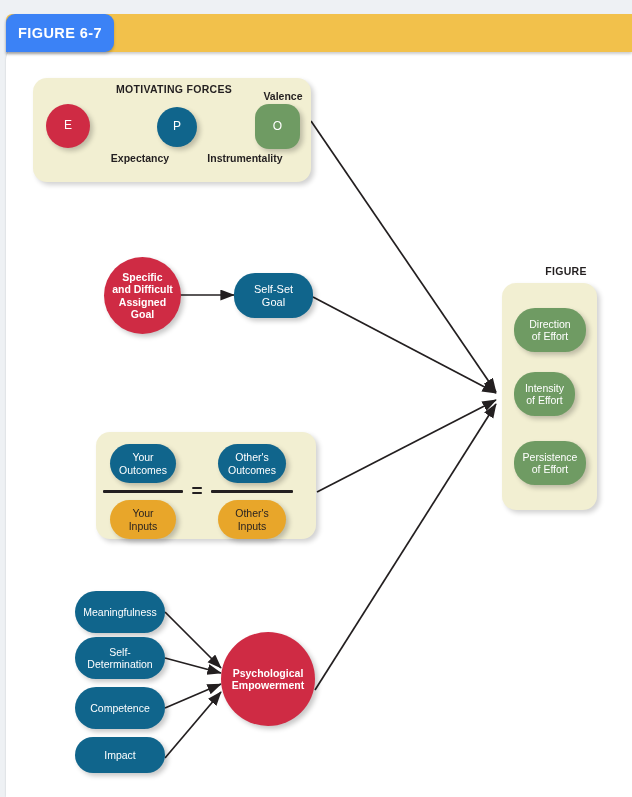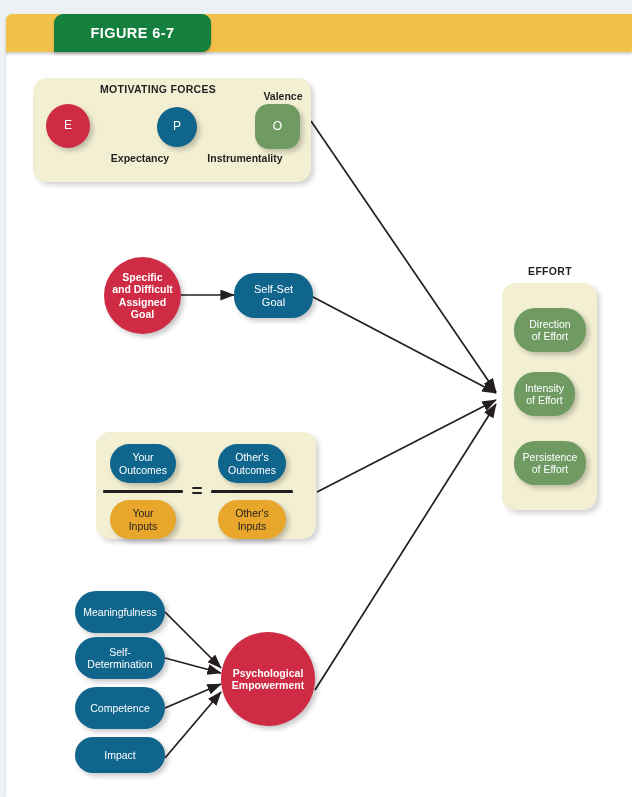--- a/index.html
+++ b/index.html
@@ -22,28 +22,27 @@
     position:absolute;left:6px;top:14px;width:626px;height:38px;
     background:#f2c14b;border-top-left-radius:6px;
     box-shadow:0 2px 3px rgba(0,0,0,.20);
   }
   .header-title{
     position:absolute;left:146px;top:14px;width:470px;height:38px;
     display:flex;align-items:center;
     font-size:14.5px;font-weight:bold;color:#231f20;letter-spacing:.1px;
   }
   .figure-tab{
-    position:absolute;left:6px;top:14px;width:157px;height:38px;
-    background:#15803d;
+    position:absolute;left:6px;top:14px;width:108px;height:38px;
+    background:#3b82f6;
     border-top-left-radius:9px;border-top-right-radius:9px;
     border-bottom-right-radius:9px;
     display:flex;align-items:center;justify-content:center;
     color:#ffffff;font-size:14.5px;font-weight:bold;letter-spacing:.4px;
     box-shadow:0 2px 3px rgba(0,0,0,.22);
-    margin-left:48px;
   }
 
   
   .node{
     position:absolute;display:flex;align-items:center;justify-content:center;
     text-align:center;color:#ffffff;line-height:1.15;
     box-shadow:3px 3px 5px rgba(0,0,0,.22);
     box-sizing:border-box;
   }
   .node.blue{background:#10658c;}
@@ -53,21 +52,21 @@
   .node.circle{border-radius:50%;}
   .node.rounded{border-radius:21px;}
 
   
   .group-panel{
     position:absolute;background:#f2efd2;border-radius:14px;
     box-shadow:3px 3px 5px rgba(0,0,0,.18);
   }
   .panel-caption{
     position:absolute;font-size:10.5px;font-weight:bold;color:#231f20;
-    letter-spacing:.3px;text-align:center;
+    letter-spacing:.3px;text-align:center;padding-left:16px;
   }
   .sub-label{
     position:absolute;font-size:10.5px;font-weight:bold;color:#231f20;
     text-align:center;
   }
   .equals-sign{
     position:absolute;font-size:19px;font-weight:bold;color:#231f20;
     text-align:center;
   }
   .frac-bar{position:absolute;height:3px;background:#231f20;border-radius:1px;}
@@ -182,21 +181,21 @@
 
   <div class="node blue rounded" style="left:75px;top:737px;width:90px;height:36px;font-size:10.5px;">Impact</div>
 
   <div class="node red circle" style="left:221px;top:632px;width:94px;height:94px;font-size:10.5px;font-weight:bold;">
     <span>
       <span>Psychological</span><br>
       <span>Empowerment</span>
     </span>
   </div>
 
-  <div class="panel-caption" style="left:495px;top:265px;width:110px;">EFFORT</div>
+  <div class="panel-caption" style="left:495px;top:265px;width:110px;">FIGURE</div>
   <div class="group-panel" style="left:502px;top:283px;width:95px;height:227px;"></div>
 
   <div class="node green rounded" style="left:514px;top:308px;width:72px;height:44px;font-size:10.5px;">
     <span>
       <span>Direction</span><br>
       <span>of Effort</span>
     </span>
   </div>
   <div class="node green rounded" style="left:514px;top:372px;width:61px;height:44px;font-size:10.5px;">
     <span>

